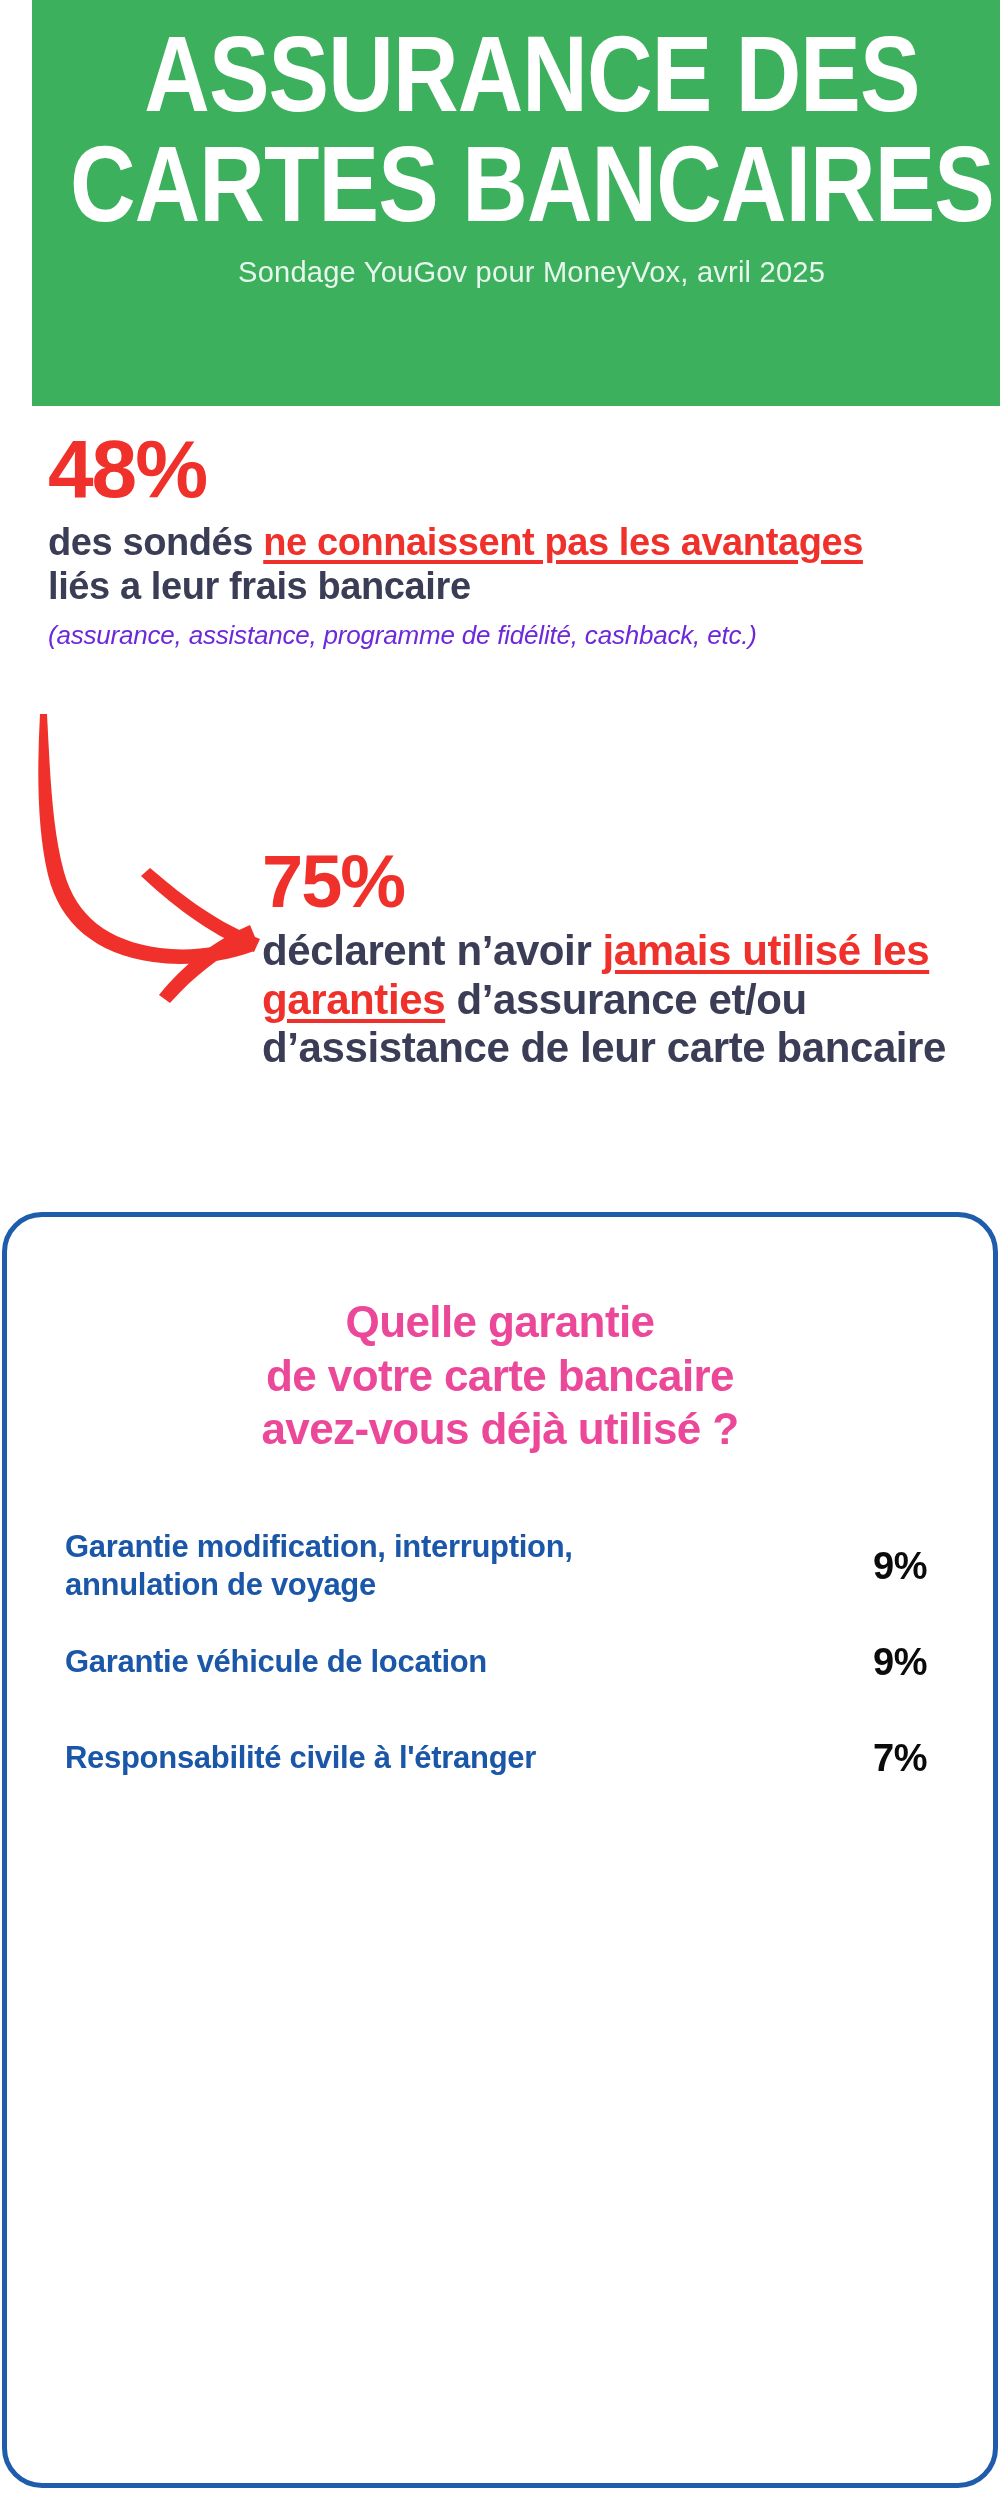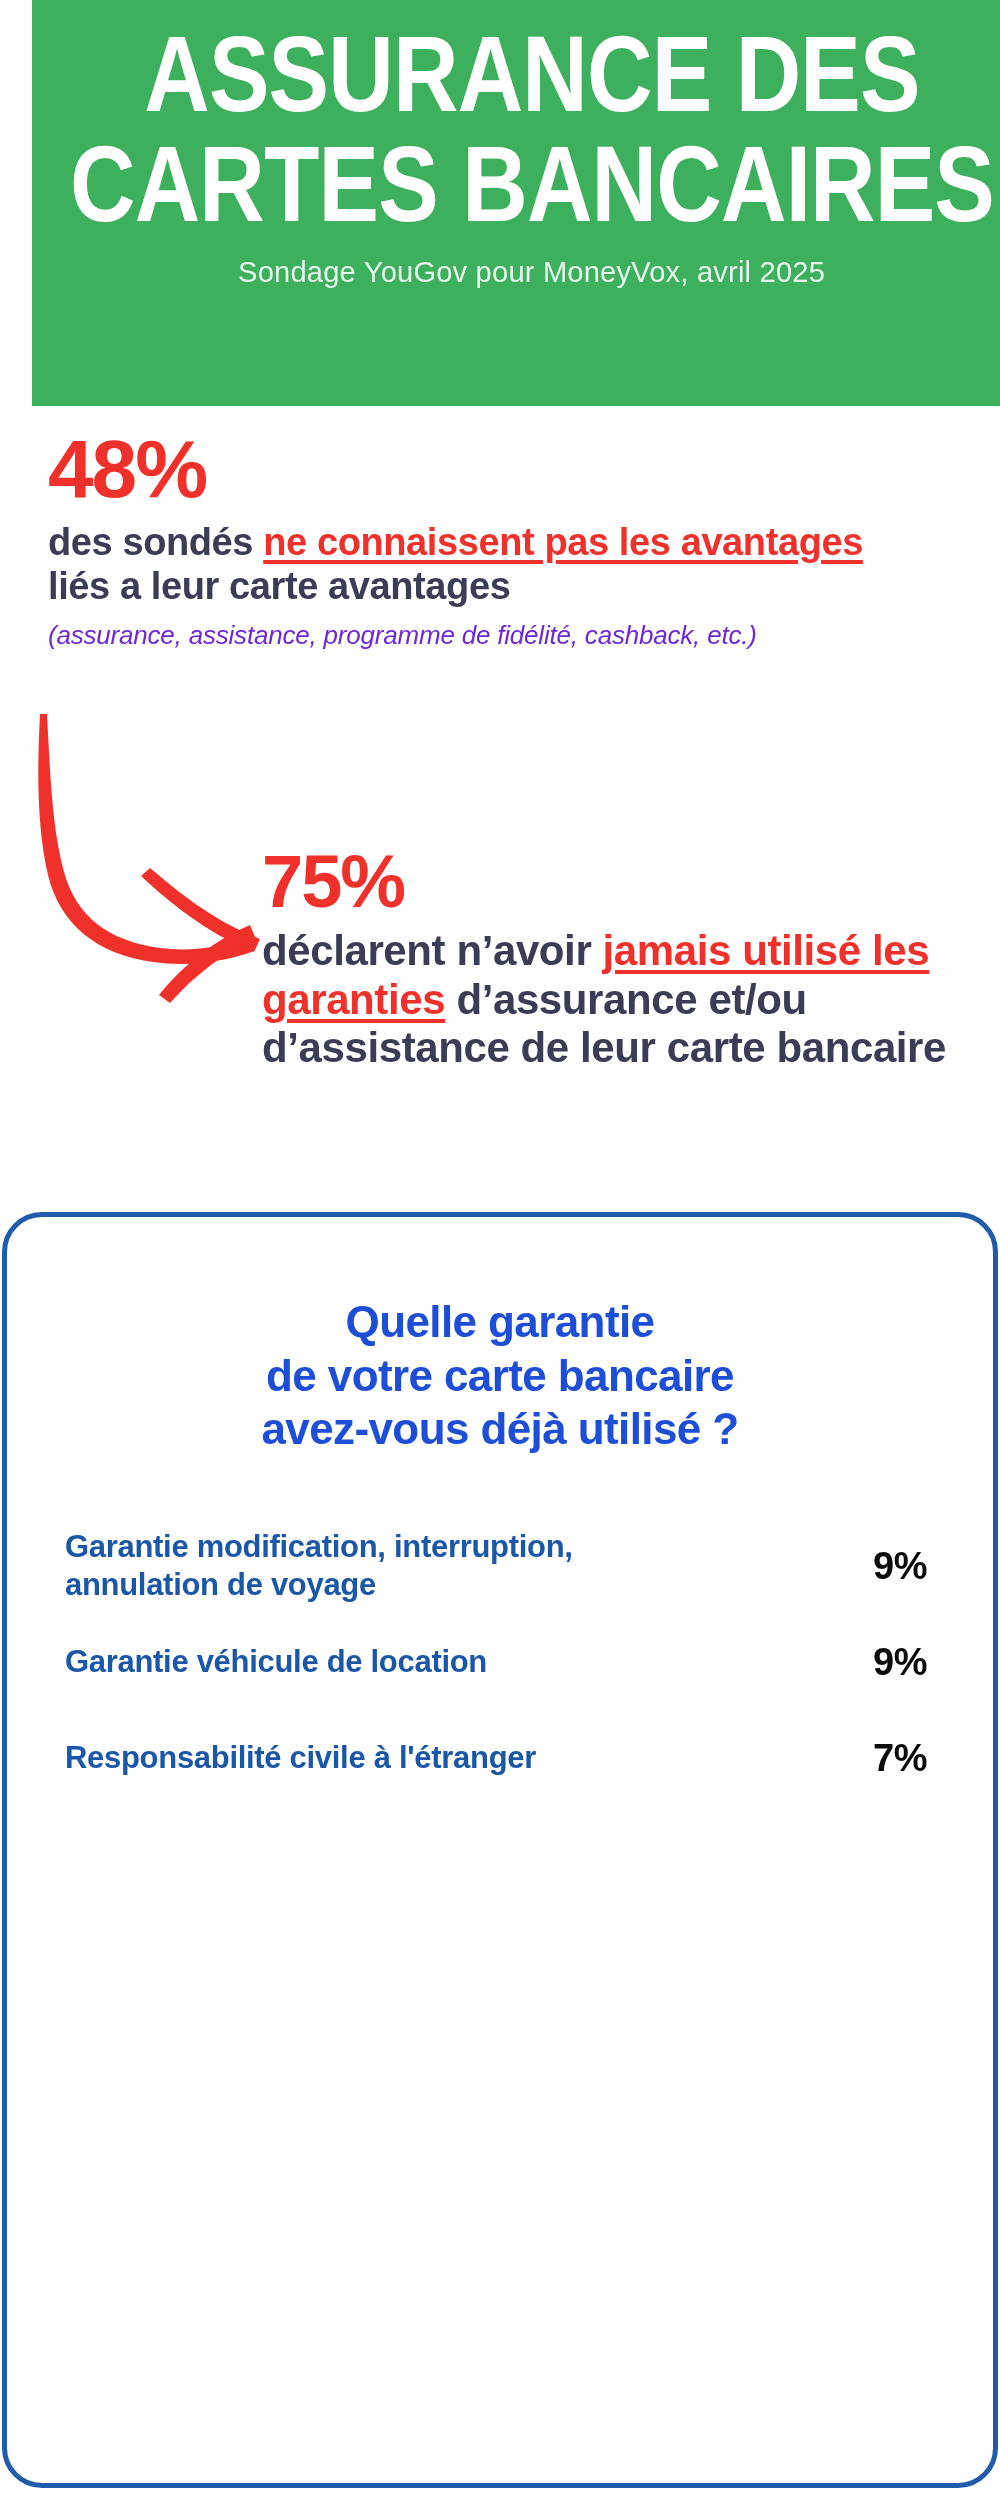--- a/index.html
+++ b/index.html
@@ -129,21 +129,21 @@
     left: 2px;
     top: 1212px;
     width: 996px;
     height: 1276px;
     border: 5px solid #1F5CAB;
     border-radius: 40px;
     box-sizing: border-box;
     background: #ffffff;
   }
   .card-question {
-    color: #1d4ed8;
+    color: #ec4899;
     font-weight: bold;
     font-size: 44px;
     line-height: 1.22;
     text-align: center;
     letter-spacing: -0.6px;
     padding: 78px 60px 0 60px;
   }
   .rows {
     margin-top: 62px;
     padding: 0 66px 0 58px;
@@ -177,21 +177,21 @@
 <body>
 
 <div class="banner">
   <div class="banner-title">ASSURANCE DES</div>
   <div class="banner-title banner-title-l2">CARTES BANCAIRES</div>
   <div class="banner-subtitle">Sondage YouGov pour MoneyVox, avril 2025</div>
 </div>
 
 <div class="stat48">
   <div class="big-pct">48%</div>
-  <div class="stat-body"><span>des sondés </span><span class="hl">ne connaissent pas les avantages</span><span> liés a leur carte avantages</span></div>
+  <div class="stat-body"><span>des sondés </span><span class="hl">ne connaissent pas les avantages</span><span> liés a leur frais bancaire</span></div>
   <div class="note">(assurance, assistance, programme de fidélité, cashback, etc.)</div>
 </div>
 
 <div class="arrow-wrap">
   <svg width="300" height="310" viewBox="0 0 300 310" fill="none" xmlns="http://www.w3.org/2000/svg" aria-hidden="true">
 
     <path d="M37 14
              C 40 72, 42 128, 54 172
              C 66 216, 98 241, 150 248
              C 181 252, 213 247, 240 238

